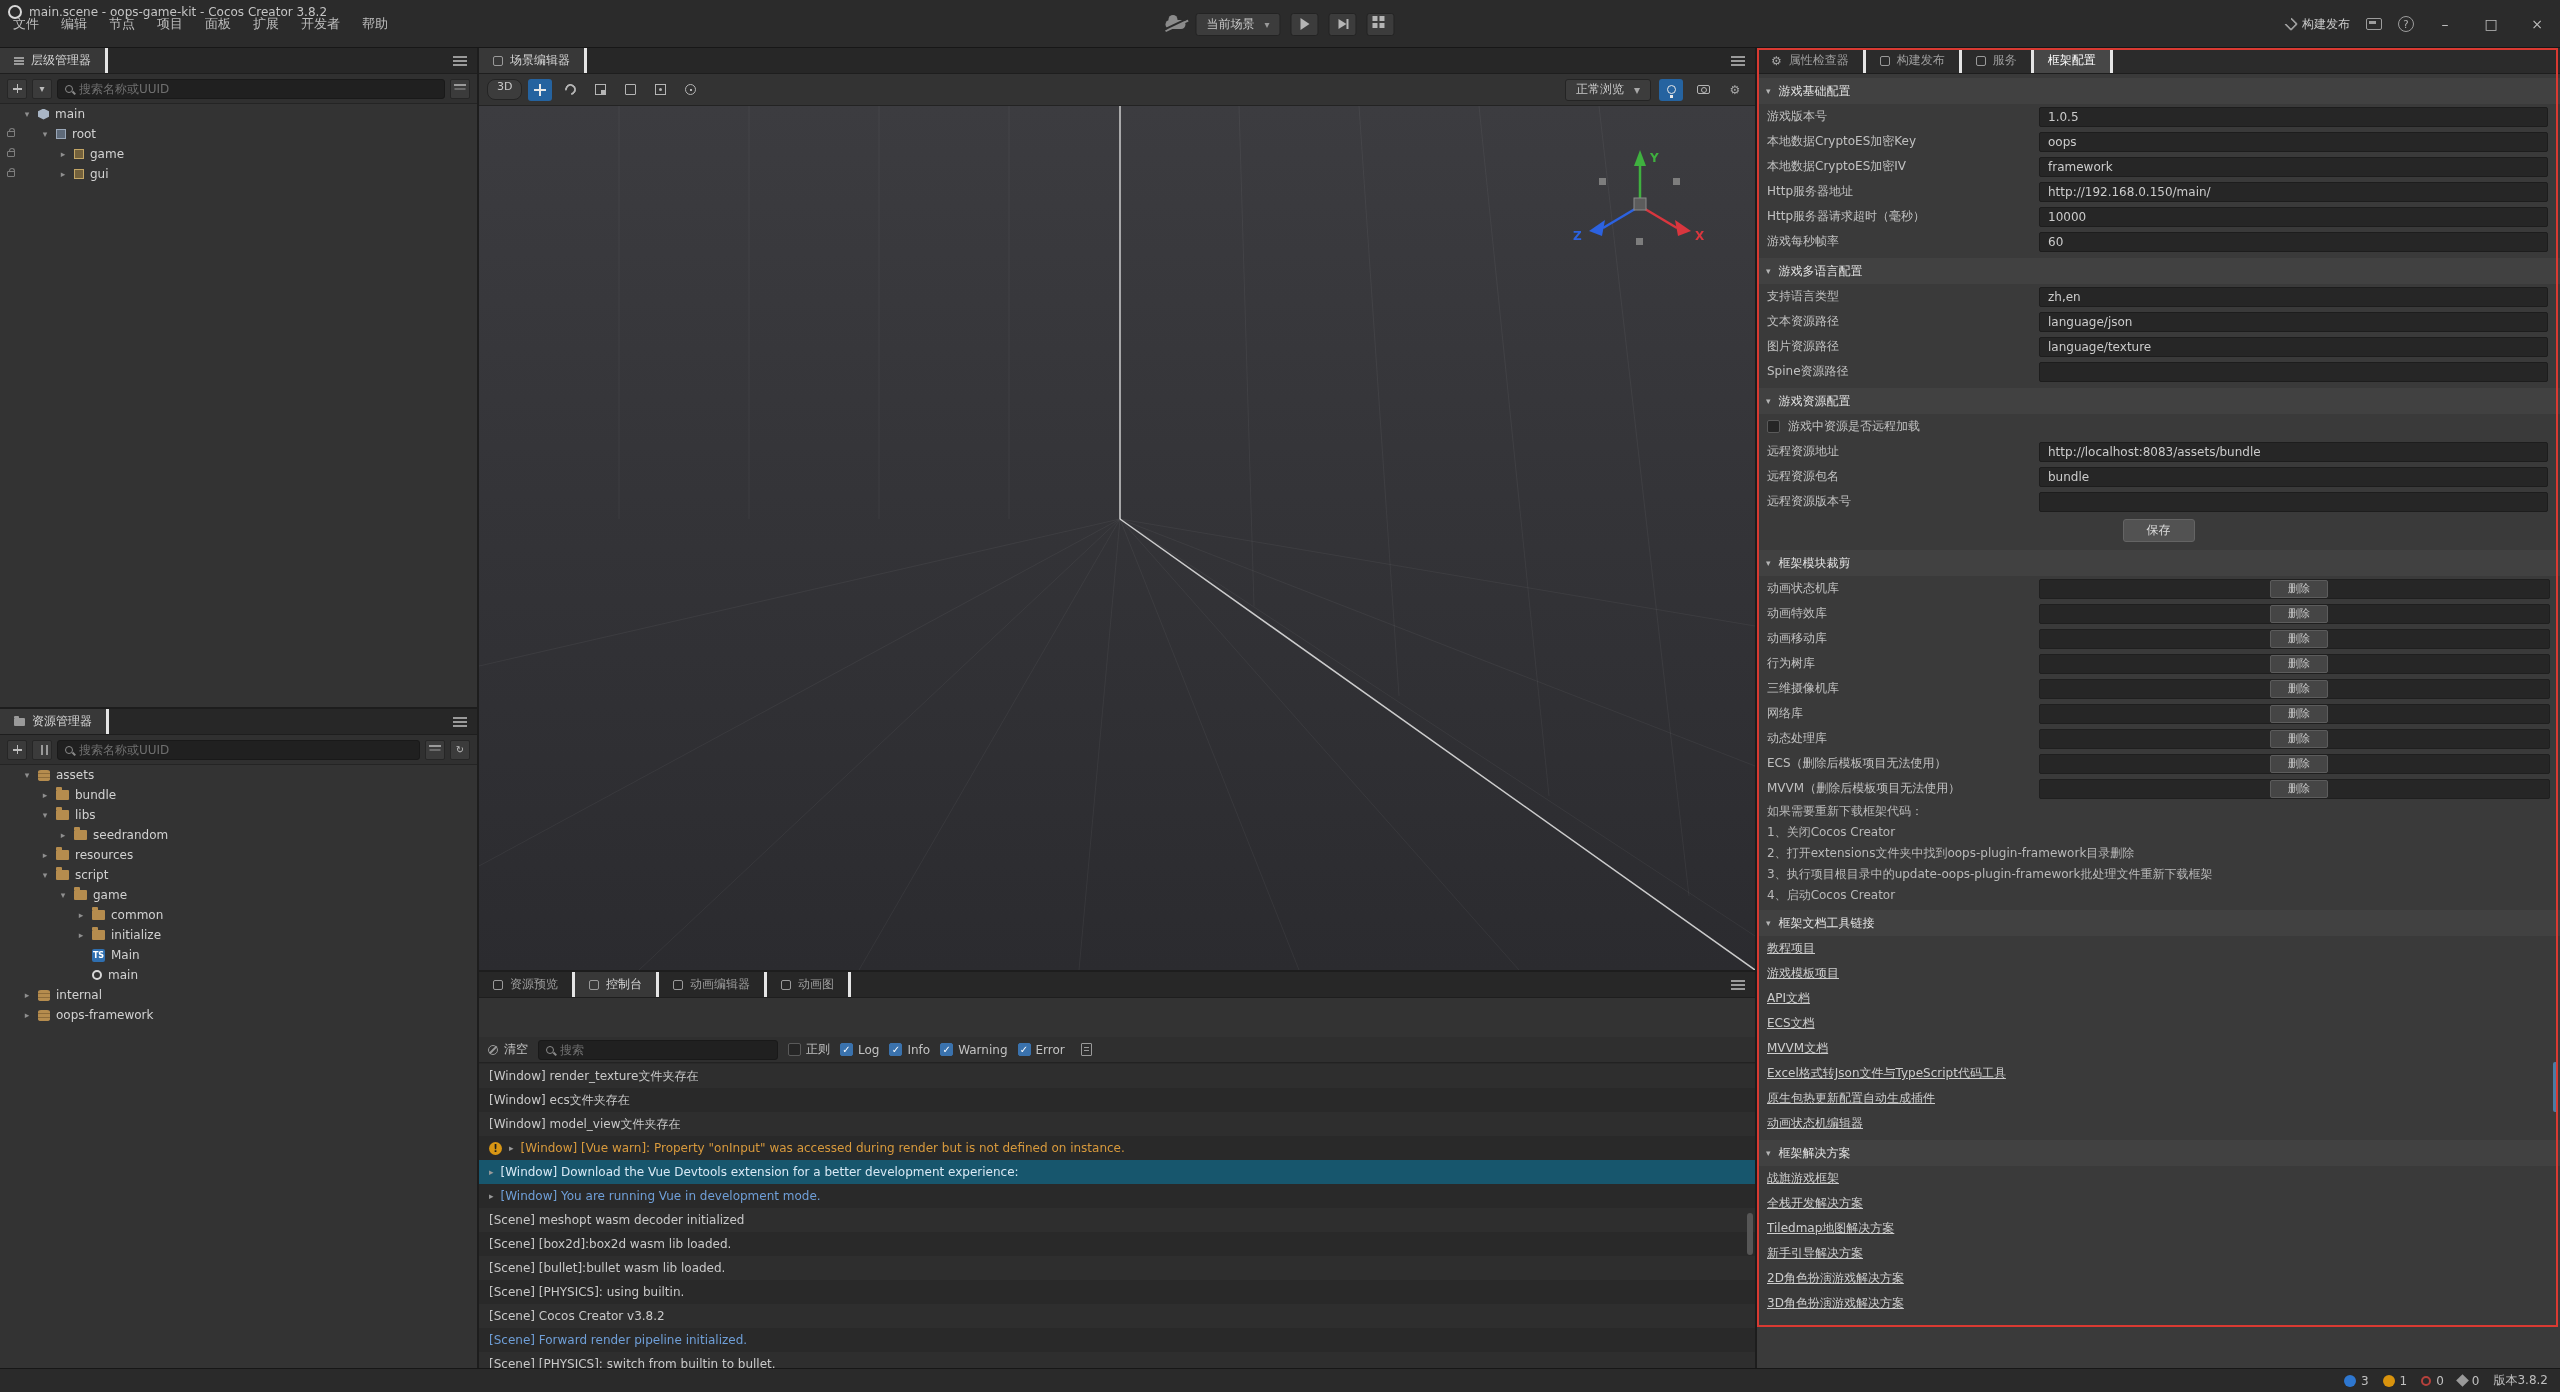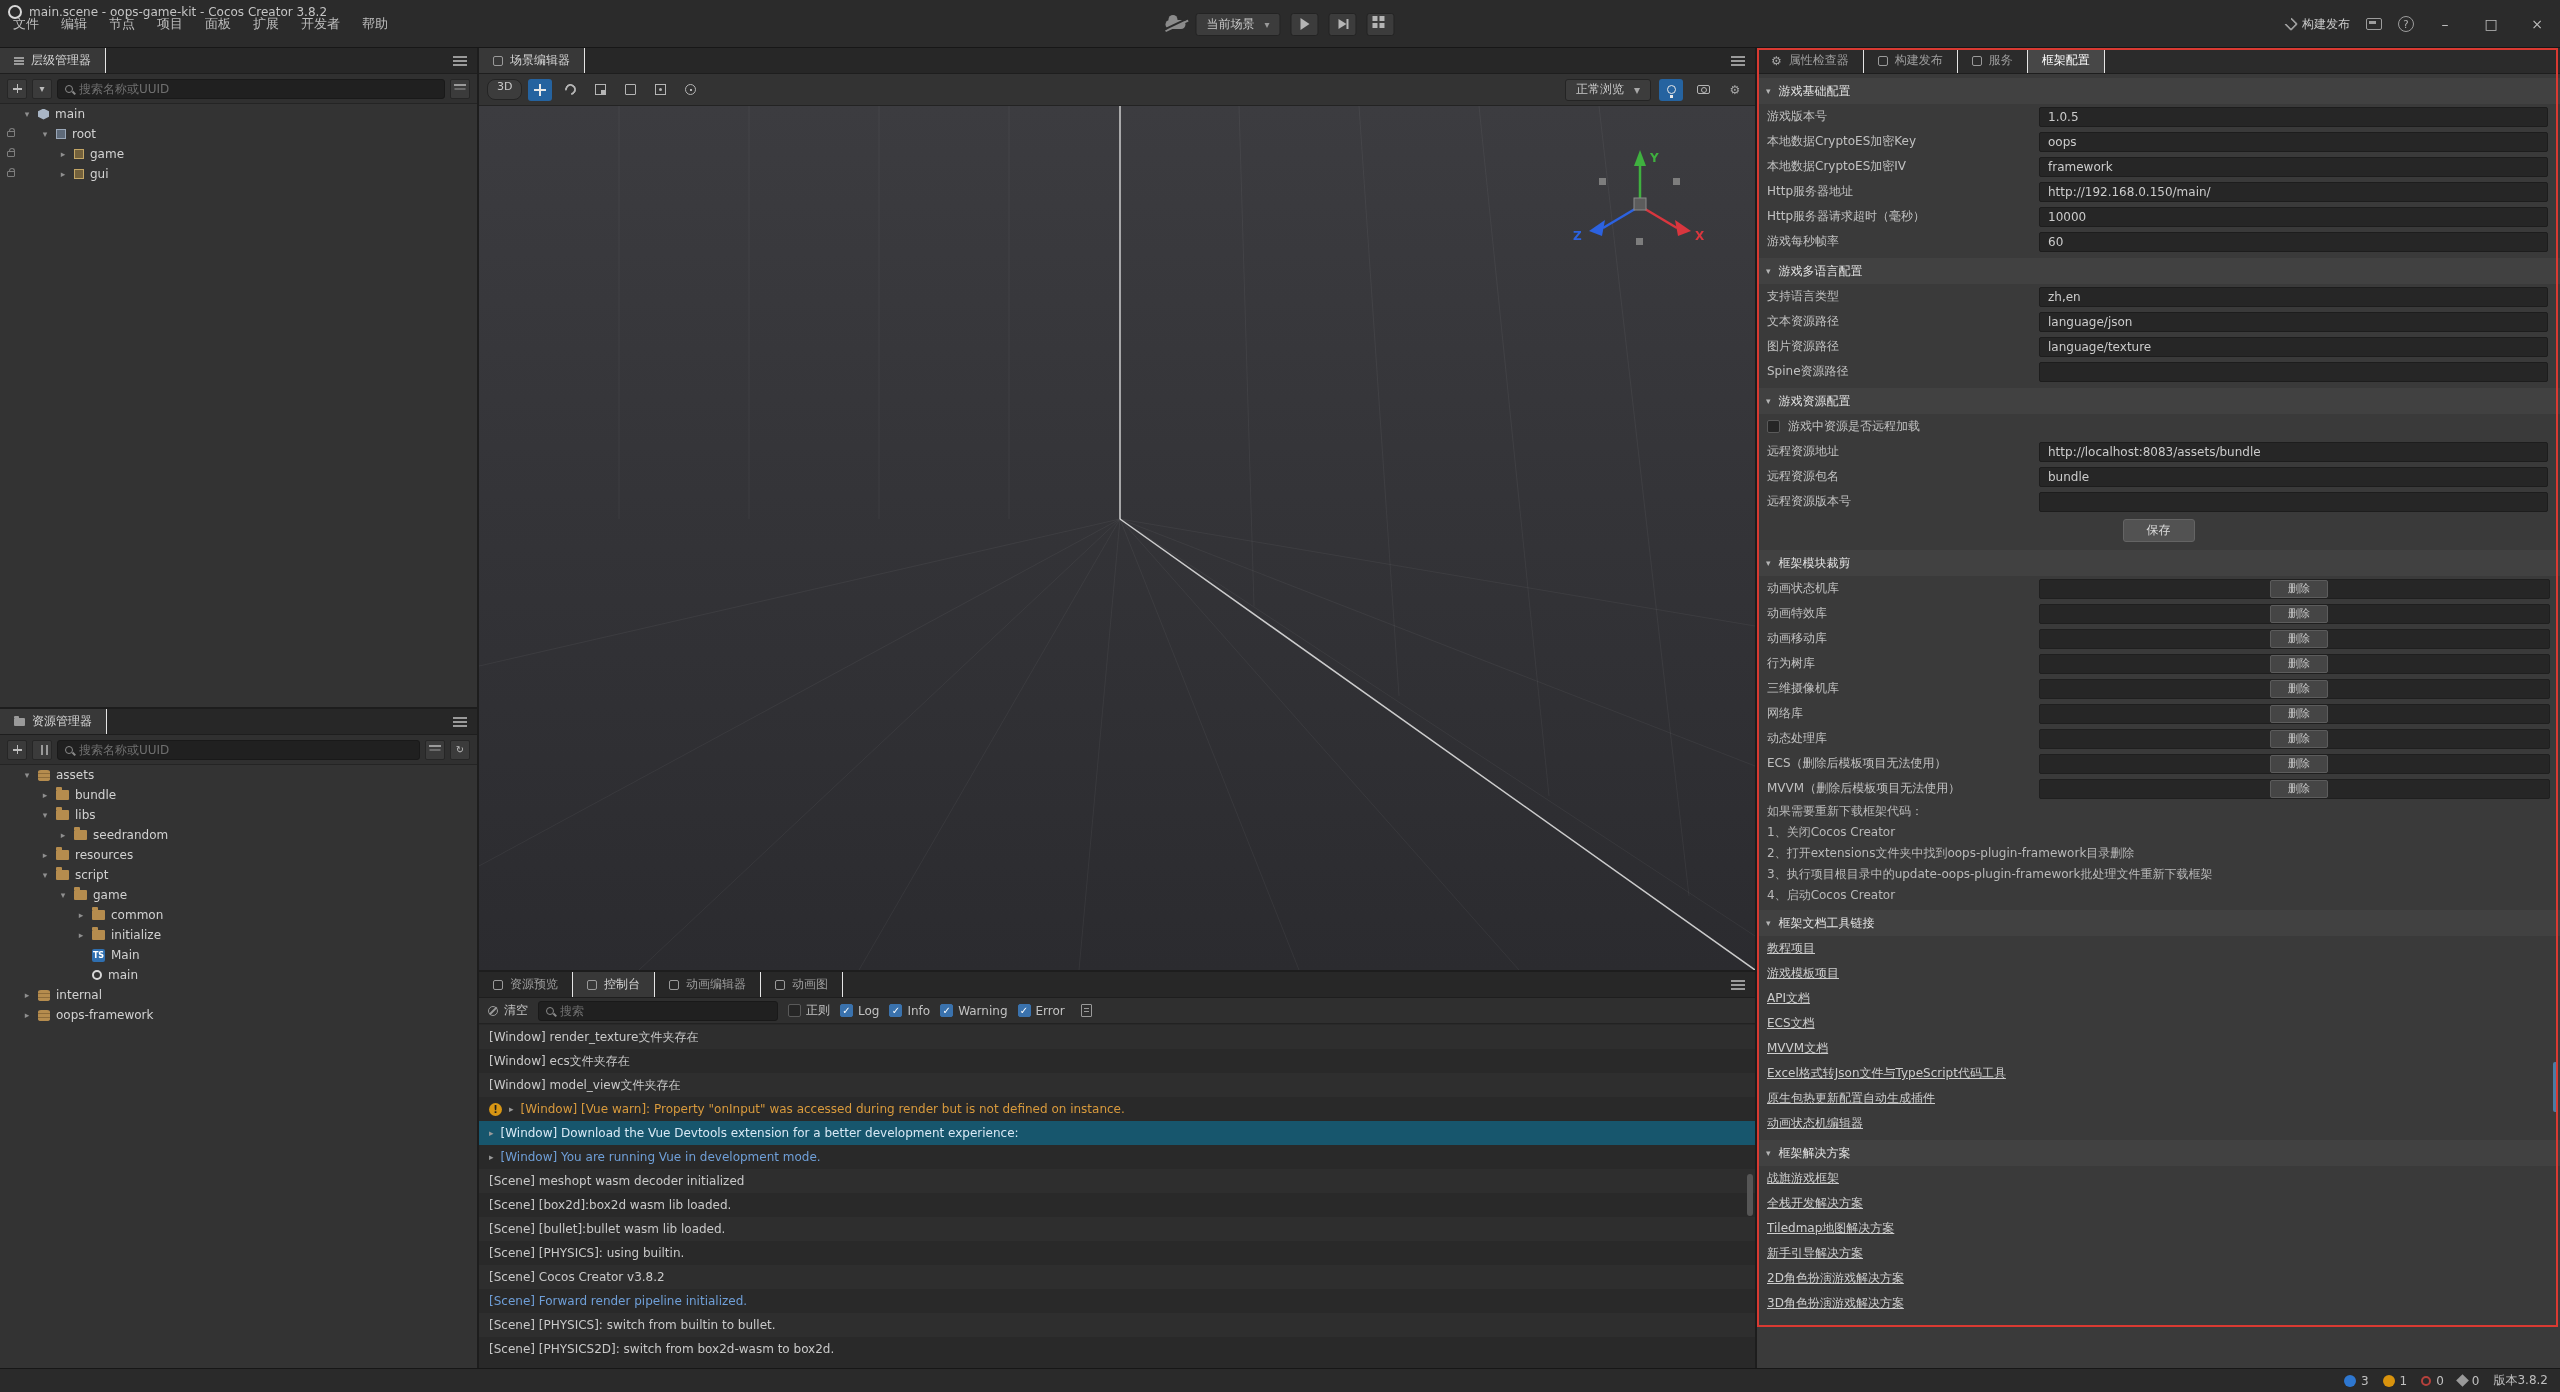--- a/index.html
+++ b/index.html
@@ -29,21 +29,21 @@
   .build-btn { display:flex; align-items:center; gap:6px; font-size:12px; color:#c9c9c9; cursor:pointer; }
   .hammer { width:10px; height:10px; border:2px solid #9c9c9c; border-radius:2px; border-left-color:transparent; transform:rotate(45deg); }
   .hd-icon { position:relative; width:16px; height:12px; border:1px solid #9c9c9c; border-radius:2px; }
   .hd-icon::after { content:""; position:absolute; left:2px; top:2px; width:7px; height:3px; background:#9c9c9c; }
   .hd-help { width:16px; height:16px; border:1px solid #9c9c9c; border-radius:50%; font-size:10px; color:#b5b5b5; display:flex; align-items:center; justify-content:center; }
   .win-btn { width:30px; text-align:center; font-size:14px; color:#bdbdbd; cursor:pointer; }
 
   
   .panel { position:absolute; background:#333333; overflow:hidden; }
   .panel-tabs { position:relative; height:26px; background:#272727; display:flex; align-items:stretch; border-bottom:1px solid #1e1e1e; }
-  .ptab { display:inline-flex; align-items:center; gap:7px; padding:0 14px; font-size:12px; color:#9d9d9d; border-right:1px solid #e5e5e5; cursor:pointer;font-family:Liberation Serif, serif; }
+  .ptab { display:inline-flex; align-items:center; gap:7px; padding:0 14px; font-size:12px; color:#9d9d9d; border-right:3px solid #e5e5e5; cursor:pointer;font-family:Liberation Serif, serif; }
   .ptab.active { background:#383838; color:#d6d6d6; }
   .hamburger { position:absolute; right:10px; top:12px; width:14px; height:2px; background:#9a9a9a; box-shadow:0 -4px 0 #9a9a9a, 0 4px 0 #9a9a9a; cursor:pointer; }
   .ico-sq { width:10px; height:10px; border:1px solid #9a9a9a; border-radius:2px; }
   .ico-bars { width:10px; height:2px; background:#9a9a9a; box-shadow:0 3px 0 #9a9a9a, 0 6px 0 #9a9a9a; margin-top:-6px; }
   .ico-folder-sm { position:relative; width:11px; height:8px; background:#9a9a9a; border-radius:1px; }
   .ico-folder-sm::before { content:""; position:absolute; top:-2px; left:0; width:5px; height:2px; background:#9a9a9a; border-radius:1px 1px 0 0; }
   .glyph { color:#a8a8a8; font-size:12px; line-height:1; }
 
   
   .searchbar { height:30px; display:flex; align-items:center; gap:5px; padding:0 7px; background:#303030; border-bottom:1px solid #242424; }
@@ -97,21 +97,21 @@
   .sicon.lit { background:#2563a0; }
   .ic-bulb { position:relative; width:9px; height:9px; border-radius:50%; border:1.5px solid #e8e8e8; }
   .ic-bulb::after { content:""; position:absolute; left:2px; top:9px; width:3px; height:3px; background:#e8e8e8; }
   .ic-cam { position:relative; width:13px; height:9px; border:1.5px solid #b5b5b5; border-radius:2px; }
   .ic-cam::after { content:""; position:absolute; left:3px; top:1px; width:4px; height:4px; border:1px solid #b5b5b5; border-radius:50%; }
   .viewport { position:relative; width:100%; height:864px; background:linear-gradient(180deg,#3c3c40 0%,#343438 45%,#2b2b2f 100%); overflow:hidden; }
   .grid-svg { position:absolute; inset:0; width:100%; height:100%; }
   .gizmo { position:absolute; right:40px; top:38px; }
 
   
-  .console-toolbar { height:26px; background:#2f2f2f; border-bottom:1px solid #222; display:flex; align-items:center; gap:10px; padding:0 9px; font-size:12px; }
+  .console-toolbar { height:26px; background:#2f2f2f; border-bottom:1px solid #222; display:flex; align-items:center; gap:10px; padding:0 9px; font-size:12px;margin-top:39px; }
   .clear-btn { display:flex; align-items:center; gap:6px; color:#c2c2c2; cursor:pointer; }
   .ban-icon { position:relative; width:10px; height:10px; border:1.5px solid #9a9a9a; border-radius:50%; }
   .ban-icon::after { content:""; position:absolute; left:-1px; top:3px; width:10px; height:1.5px; background:#9a9a9a; transform:rotate(-45deg); }
   .console-toolbar .search-input { flex:0 0 240px; }
   .chk { display:flex; align-items:center; gap:5px; color:#c2c2c2; cursor:pointer; }
   .cbx { width:13px; height:13px; background:#262626; border:1px solid #5a5a5a; border-radius:2px; font-size:10px; line-height:11px; text-align:center; color:#fff; }
   .cbx.checked { background:#3a72ad; border-color:#3a72ad; }
   .export-icon { margin-left:6px; width:11px; height:13px; border:1px solid #9a9a9a; border-radius:1px; position:relative; cursor:pointer; }
   .export-icon::after { content:""; position:absolute; left:2px; top:3px; width:5px; height:1px; background:#9a9a9a; box-shadow:0 3px 0 #9a9a9a; }
   .log-area { position:relative; height:344px; background:#292929; overflow:hidden; padding-top:1px; font-size:12px; }

